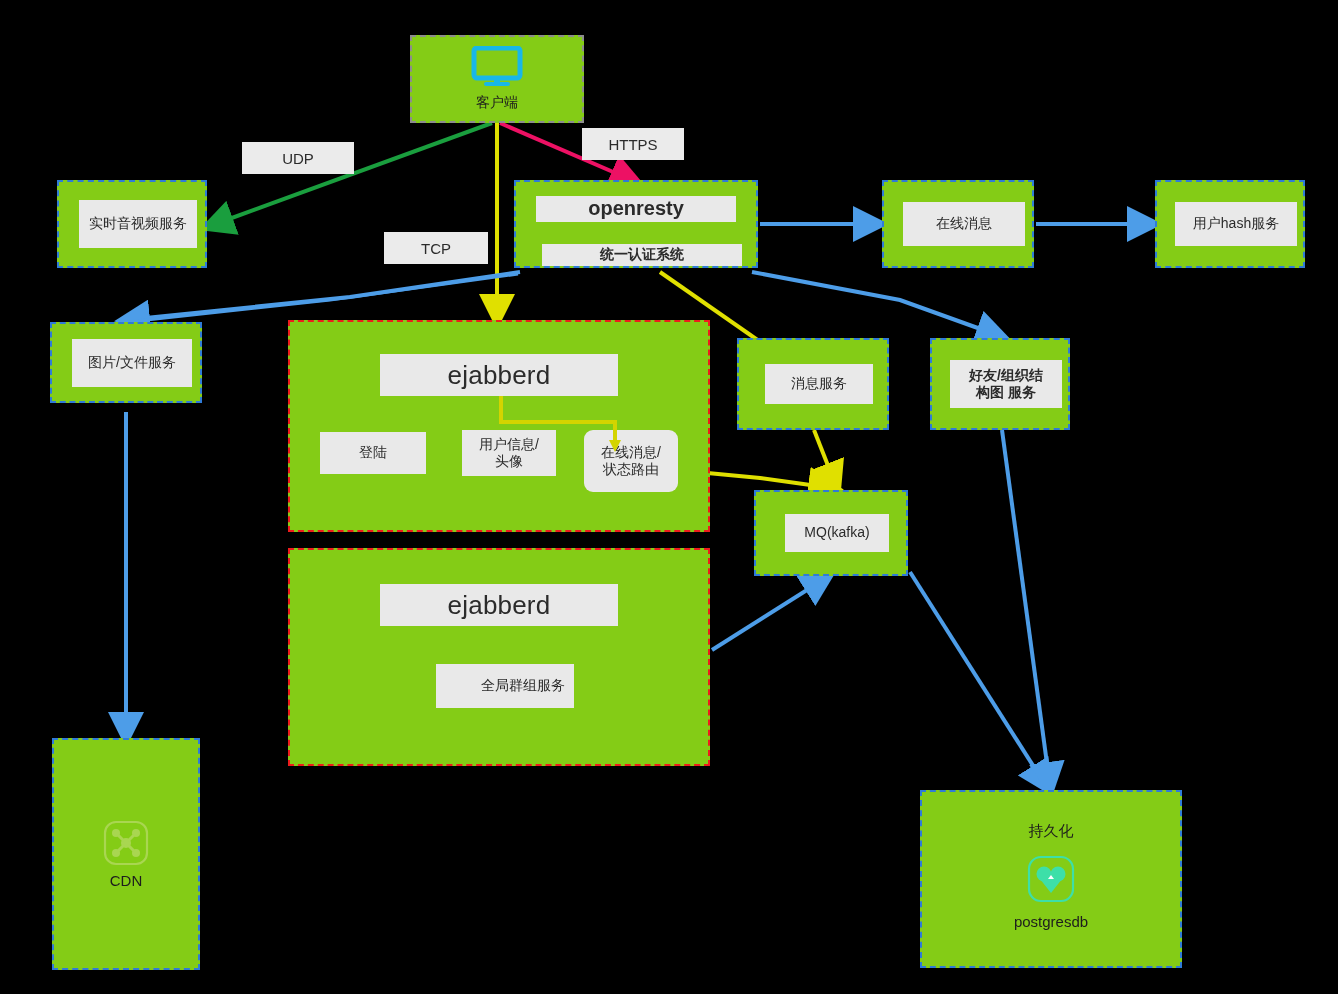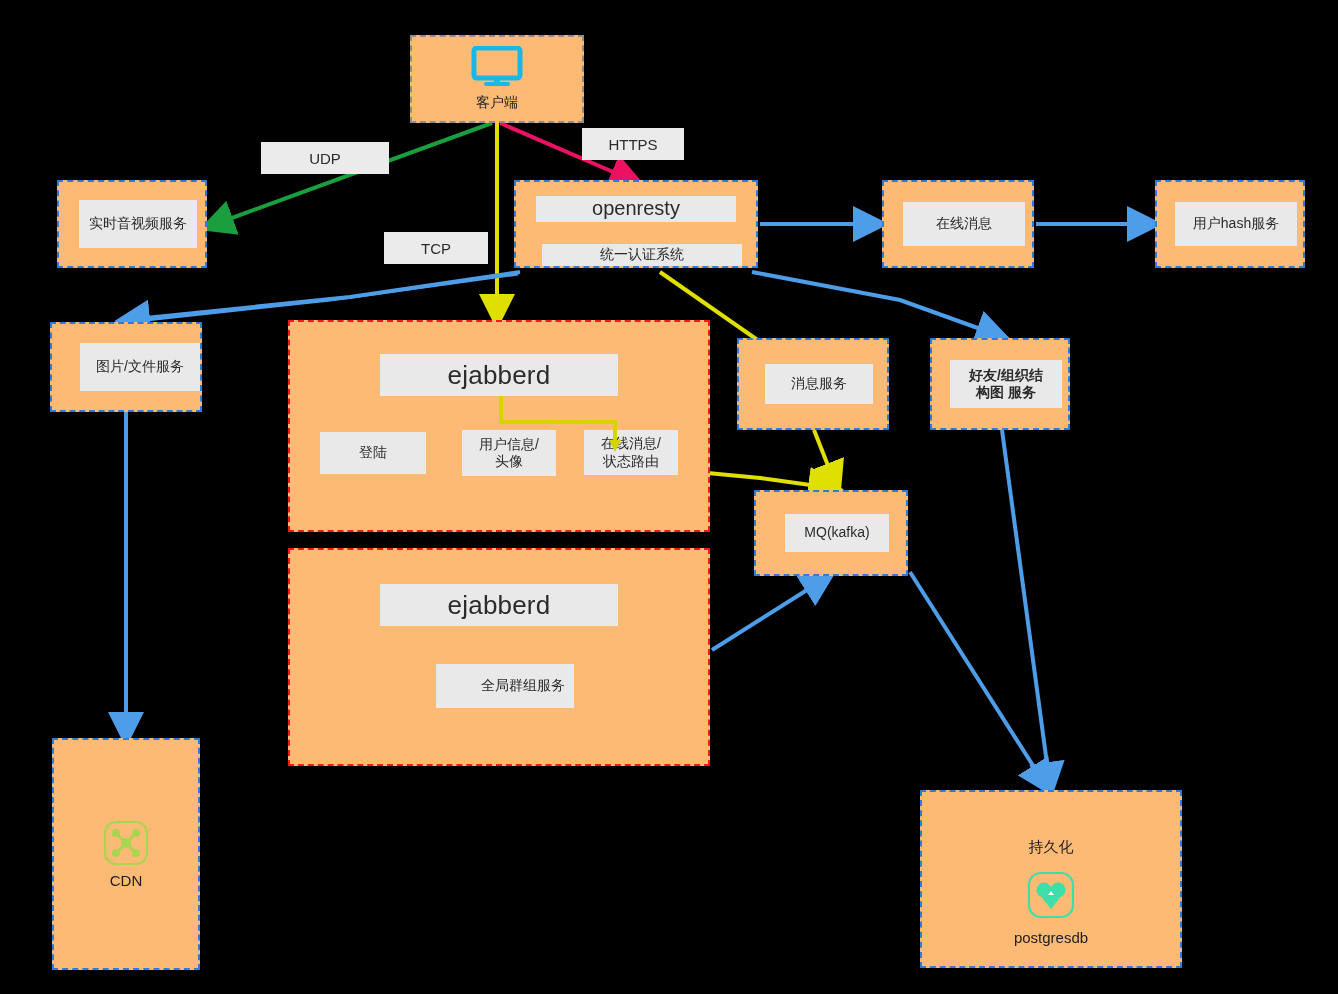--- a/index.html
+++ b/index.html
@@ -18,21 +18,21 @@
   svg.edges {
     position: absolute;
     left: 0; top: 0;
     width: 1338px;
     height: 994px;
     pointer-events: none;
     z-index: 1;
   }
   .node {
     position: absolute;
-    background: #fdba74;
+    background: #84cc16;
     box-sizing: border-box;
     z-index: 3;
     display: flex;
     flex-direction: column;
     align-items: center;
     justify-content: center;
   }
   .node.blue-dash { border: 2px dashed #2f7bd8; }
   .node.gray-dash { border: 2px dashed #8d8d8d; }
   .node.red-dash  { border: 2px dashed #ee1c1c; }
@@ -118,65 +118,65 @@
 
     <path d="M814,430 L836,486" stroke="#e0e000" stroke-width="4" fill="none" marker-end="url(#ar-yellow)"></path>
 
     <path d="M712,650 L826,578" stroke="#4d9de8" stroke-width="4" fill="none" marker-end="url(#ar-blue)"></path>
 
     <path d="M910,572 L1046,786" stroke="#4d9de8" stroke-width="4" fill="none" marker-end="url(#ar-blue)"></path>
 
     <path d="M1002,430 L1050,786" stroke="#4d9de8" stroke-width="4" fill="none" marker-end="url(#ar-blue)"></path>
   </svg>
 
-  <div class="proto-label" style="left:242px; top:142px; width:128px; height:32px;margin-left:19px;">UDP</div>
+  <div class="proto-label" style="left:242px; top:142px; width:112px; height:32px;">UDP</div>
   <div class="proto-label" style="left:582px; top:128px; width:102px; height:32px;">HTTPS</div>
   <div class="proto-label" style="left:384px; top:232px; width:104px; height:32px;">TCP</div>
 
   <div class="node gray-dash" style="left:410px; top:35px; width:174px; height:88px;">
     <span class="icon-wrap">
       <svg width="54" height="42" viewBox="0 0 54 42">
         <rect x="4" y="2" width="46" height="30" rx="3" ry="3" fill="none" stroke="#18b7e8" stroke-width="5"></rect>
         <rect x="24" y="31" width="6" height="6" fill="#18b7e8"></rect>
         <rect x="14" y="36" width="26" height="4" rx="2" fill="#18b7e8"></rect>
       </svg>
     </span>
     <div class="caption">客户端</div>
   </div>
 
   <div class="node blue-dash" style="left:57px; top:180px; width:150px; height:88px;">
     <div class="chip cn" style="width:118px; height:48px;">实时音视频服务</div>
   </div>
 
-  <div class="node blue-dash" style="left:514px; top:180px; width:244px; height:88px; justify-content:flex-start; padding-top:14px; gap:22px;">
+  <div class="node blue-dash" style="left:514px; top:180px; width:244px; height:88px; justify-content:flex-start; padding-top:14px; gap:22px;font-weight:bold;">
     <div class="chip mid" style="width:200px; height:32px; font-size:20px;">openresty</div>
     <div class="chip cn" style="width:200px; height:28px;">统一认证系统</div>
   </div>
 
   <div class="node blue-dash" style="left:882px; top:180px; width:152px; height:88px;">
     <div class="chip cn" style="width:122px; height:44px;">在线消息</div>
   </div>
 
   <div class="node blue-dash" style="left:1155px; top:180px; width:150px; height:88px;">
     <div class="chip cn" style="width:122px; height:44px;">用户hash服务</div>
   </div>
 
-  <div class="node blue-dash" style="left:50px; top:322px; width:152px; height:90px;align-items:flex-end;">
+  <div class="node blue-dash" style="left:50px; top:322px; width:152px; height:81px;">
     <div class="chip cn" style="width:120px; height:48px; white-space:pre-line;">图片/文件服务</div>
   </div>
 
   <div class="node red-dash" style="left:288px; top:320px; width:422px; height:212px; justify-content:flex-start; align-items:stretch;">
     <div style="display:flex; justify-content:center; margin-top:32px;">
       <div class="chip big" style="width:238px; height:42px;">ejabberd</div>
     </div>
     <div style="position:relative; height:60px; margin-top:36px;">
       <div class="chip cn" style="position:absolute; left:18px; top:0; width:106px; height:42px;">登陆</div>
       <div class="chip cn" style="position:absolute; left:160px; top:-2px; width:94px; height:46px; white-space:pre-line;">用户信息/
 头像</div>
-      <div class="chip cn" style="position:absolute; left:282px; top:-2px; width:94px; height:45px; white-space:pre-line;">在线消息/
+      <div class="chip cn" style="position:absolute; left:282px; top:-2px; width:94px; height:62px; white-space:pre-line;border-radius:9px;">在线消息/
 状态路由</div>
     </div>
     <svg style="position:absolute; left:0; top:0; width:422px; height:212px; pointer-events:none;" viewBox="0 0 422 212">
       <path d="M211,74 L211,100 L325,100 L325,120" stroke="#d4d400" stroke-width="4" fill="none"></path>
       <path d="M319,118 L331,118 L325,130 z" fill="#d4d400"></path>
     </svg>
   </div>
 
   <div class="node red-dash" style="left:288px; top:548px; width:422px; height:218px; justify-content:flex-start;">
     <div class="chip big" style="width:238px; height:42px; margin-top:34px;">ejabberd</div>
@@ -205,21 +205,21 @@
       </svg>
     </span>
     <div class="caption lg">CDN</div>
   </div>
 
   <div class="node blue-dash" style="left:754px; top:490px; width:154px; height:86px;">
     <div class="chip cn" style="width:104px; height:38px;">MQ(kafka)</div>
   </div>
 
   <div class="node blue-dash" style="left:920px; top:790px; width:262px; height:178px; justify-content:flex-start; padding-top:30px;">
-    <div class="caption lg" style="margin:16px 0 14px 0;">持久化</div>
+    <div class="caption lg" style="margin:0 0 14px 0;">持久化</div>
     <span class="icon-wrap">
       <svg width="48" height="48" viewBox="0 0 48 48">
         <rect x="2" y="2" width="44" height="44" rx="12" ry="12" fill="none" stroke="#3ddfa8" stroke-width="2.2"></rect>
         <circle cx="17" cy="19" r="7.5" fill="#3ddfa8"></circle>
         <circle cx="31" cy="19" r="7.5" fill="#3ddfa8"></circle>
         <path d="M13,24 L35,24 L24,38 z" fill="#3ddfa8"></path>
         <path d="M21,24 L27,24 L24,20 z" fill="#ffffff"></path>
       </svg>
     </span>
     <div class="caption lg" style="margin-top:10px;">postgresdb</div>

